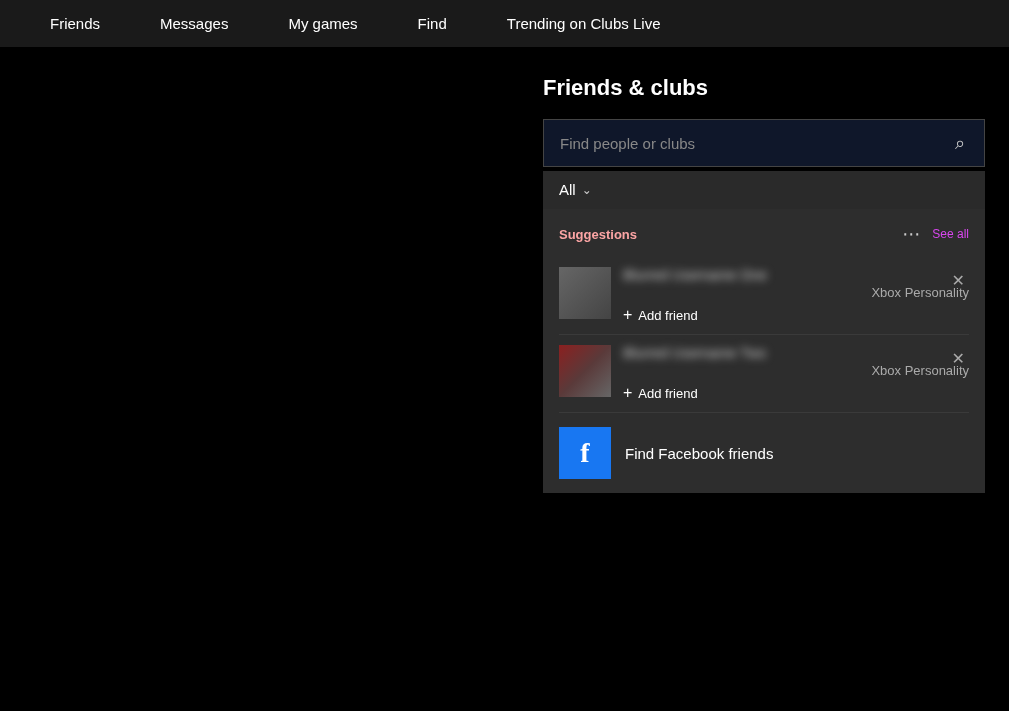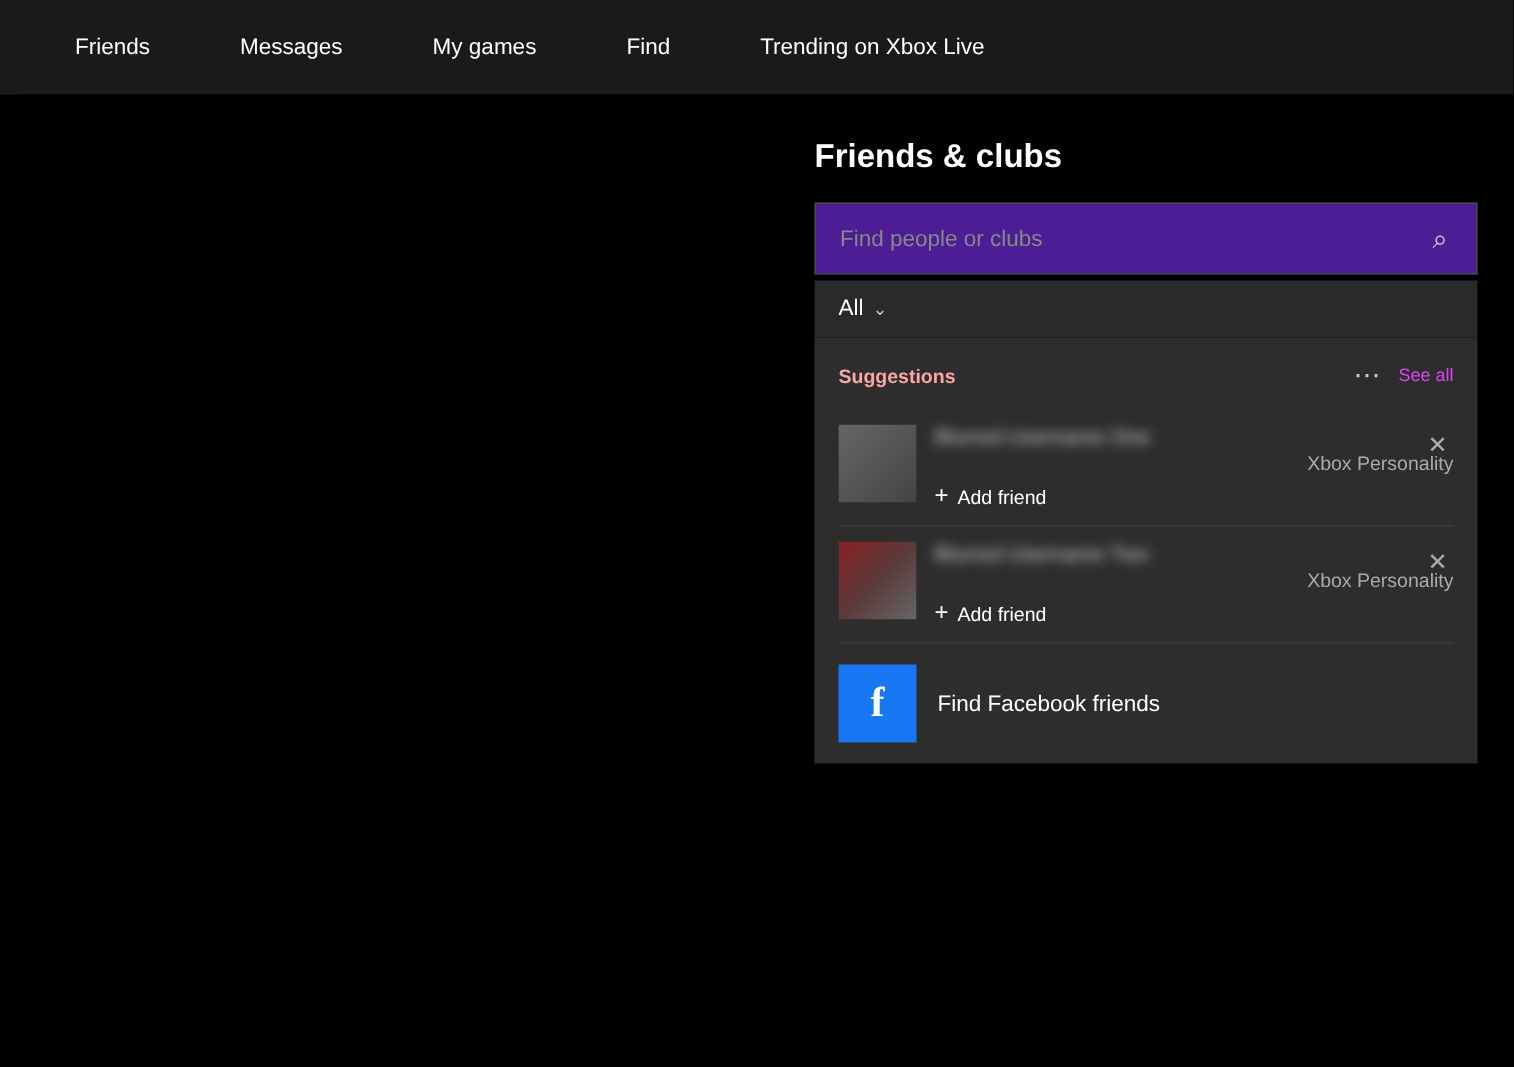--- a/index.html
+++ b/index.html
@@ -10,21 +10,21 @@
       color: #fff;
       font-family: 'Segoe UI', Arial, sans-serif;
       overflow: hidden;
     }
 
     
     .top-nav {
       display: flex;
       align-items: center;
       background: #1a1a1a;
-      height: 63px;
+      height: 47px;
       padding: 0 20px;
     }
     .nav-item {
       color: #fff;
       font-size: 15px;
       padding: 0 30px;
       height: 100%;
       display: flex;
       align-items: center;
       cursor: pointer;
@@ -55,21 +55,21 @@
       font-size: 22px;
       font-weight: 600;
       color: #fff;
       margin-bottom: 18px;
     }
 
     
     .search-box {
       display: flex;
       align-items: center;
-      background: #4c1d95;
+      background: #0f172a;
       border: 1px solid #444;
       height: 48px;
       margin-bottom: 4px;
       width: 100%;
     }
     .search-input {
       flex: 1;
       background: transparent;
       border: none;
       outline: none;
@@ -243,21 +243,21 @@
     }
   </style>
 </head>
 <body>
 
 <nav class="top-nav">
   <div class="nav-item">Friends</div>
   <div class="nav-item">Messages</div>
   <div class="nav-item">My games</div>
   <div class="nav-item">Find</div>
-  <div class="nav-item">Trending on Xbox Live</div>
+  <div class="nav-item">Trending on Clubs Live</div>
 </nav>
 
 <div class="main-content">
 
   <div class="left-panel"></div>
 
   <div class="right-panel">
 
     <h1 class="page-title">Friends &amp; clubs</h1>
 

